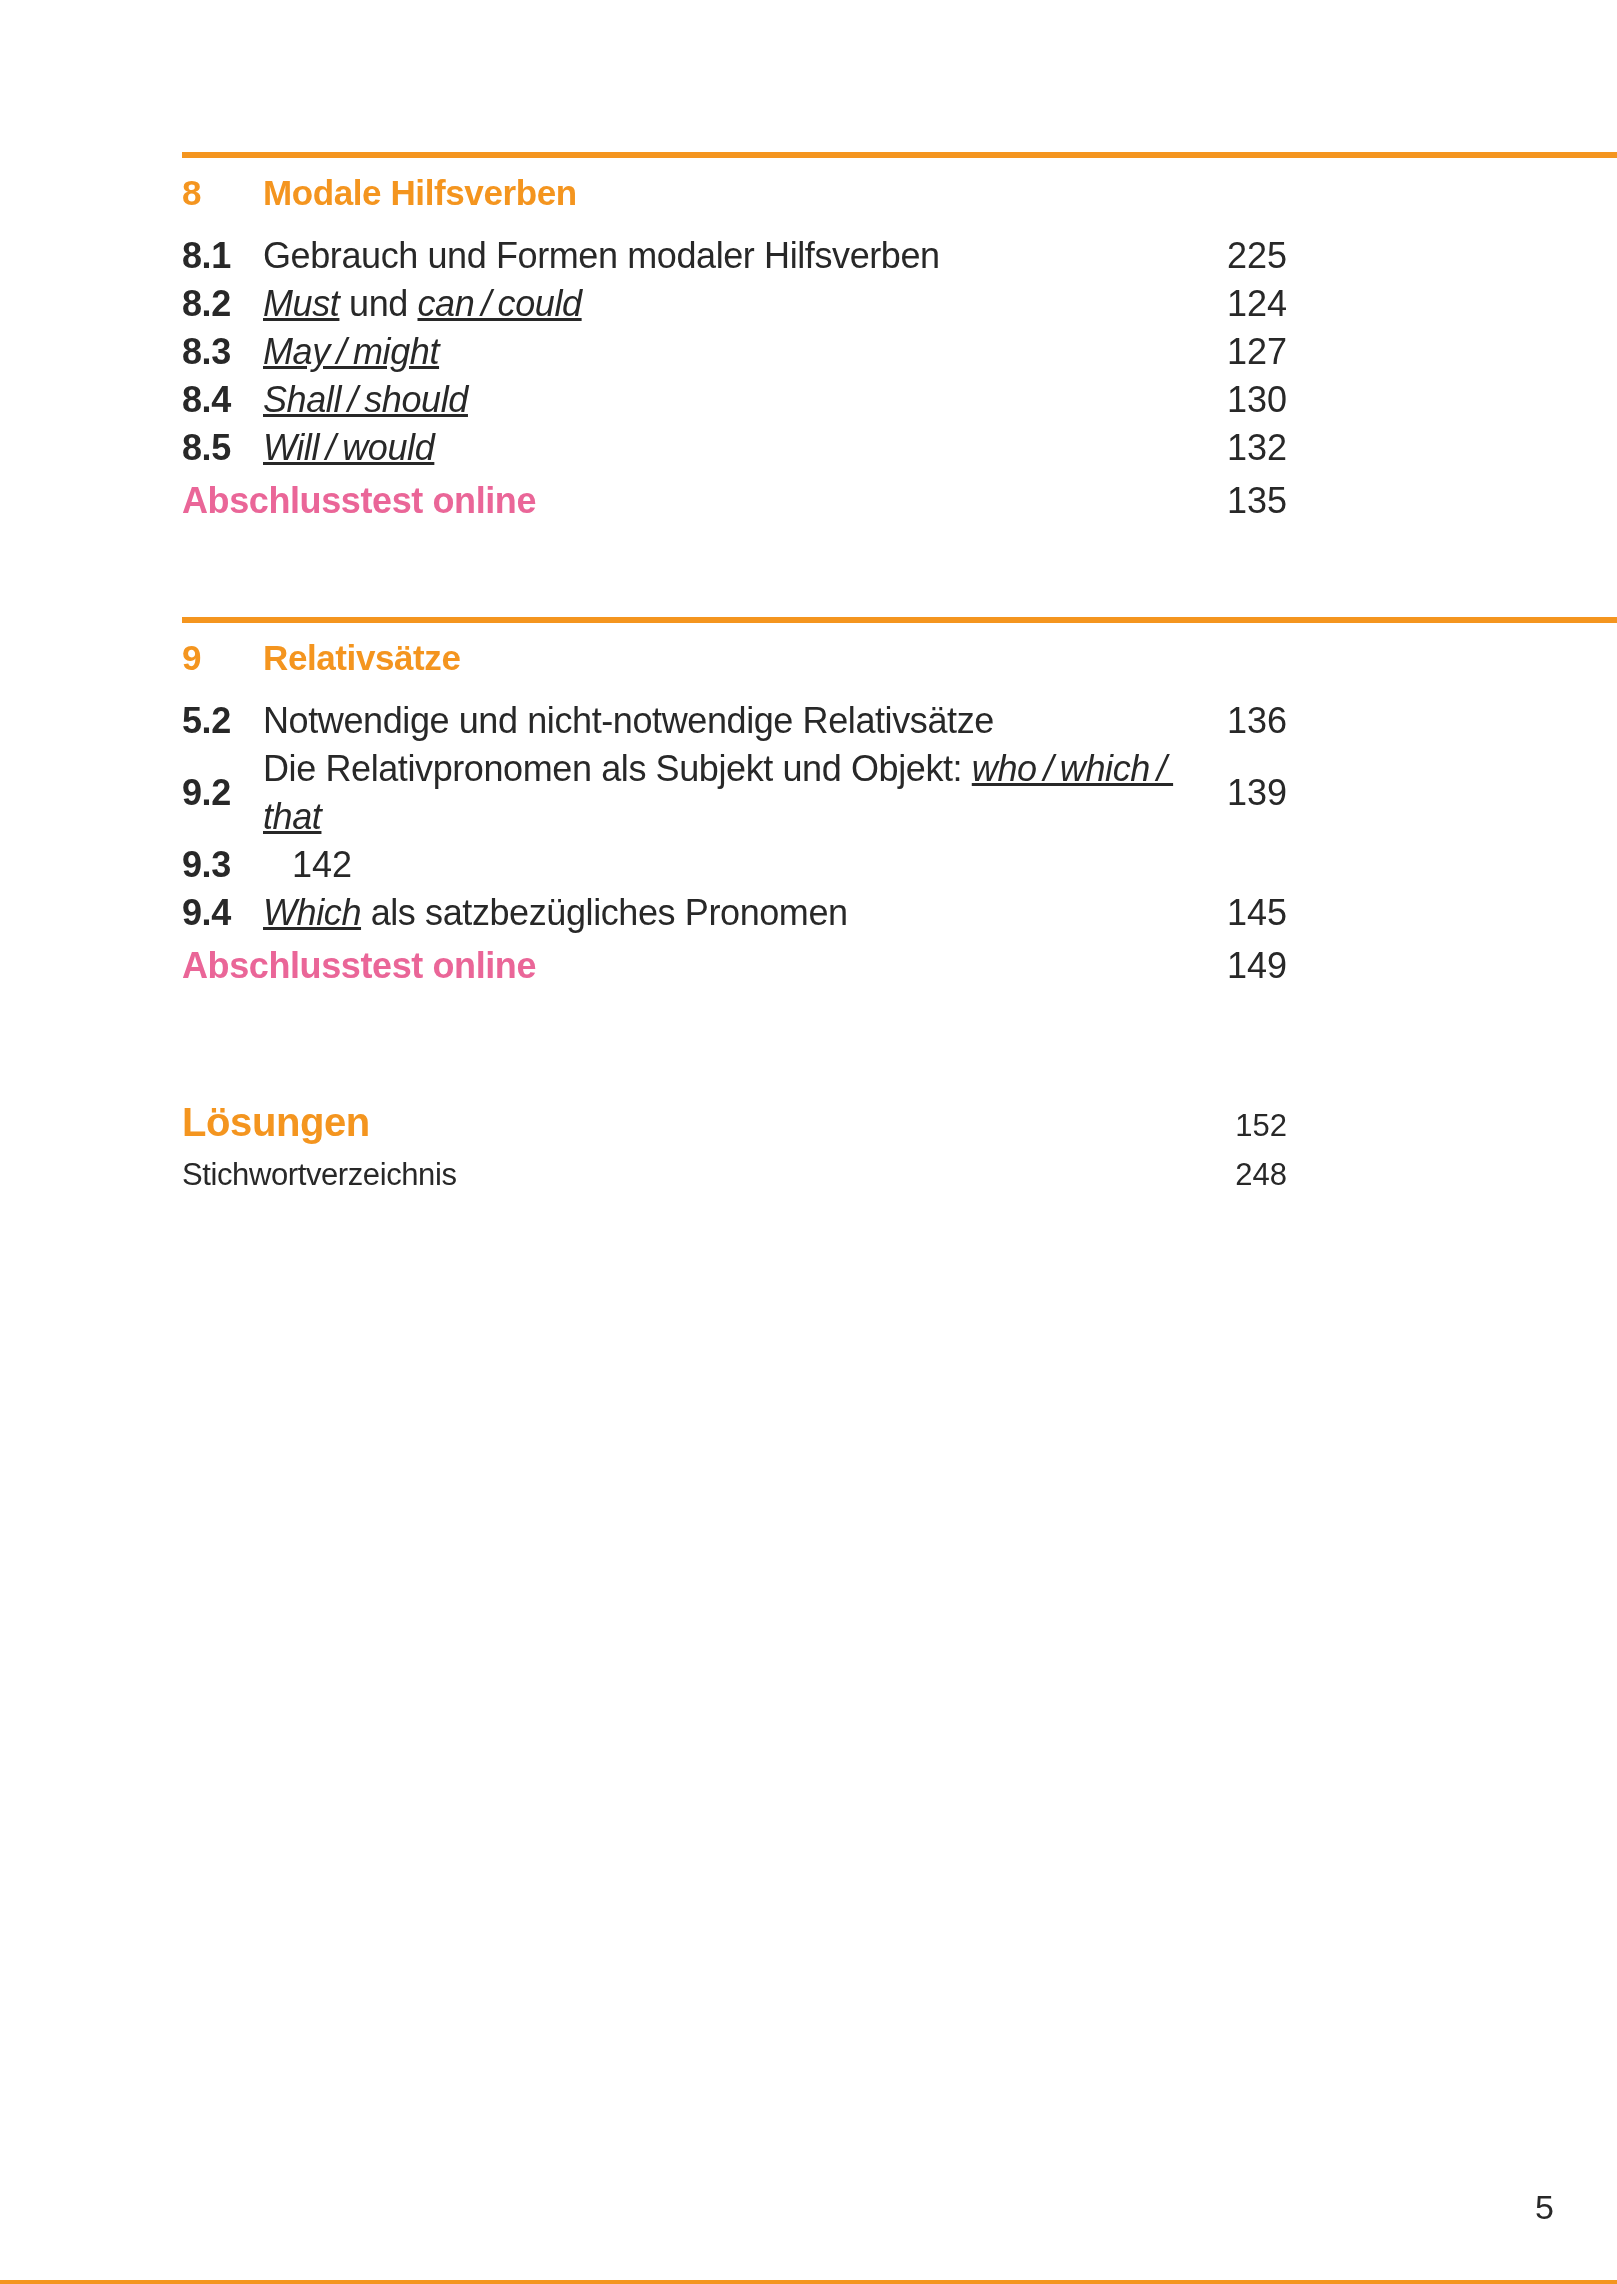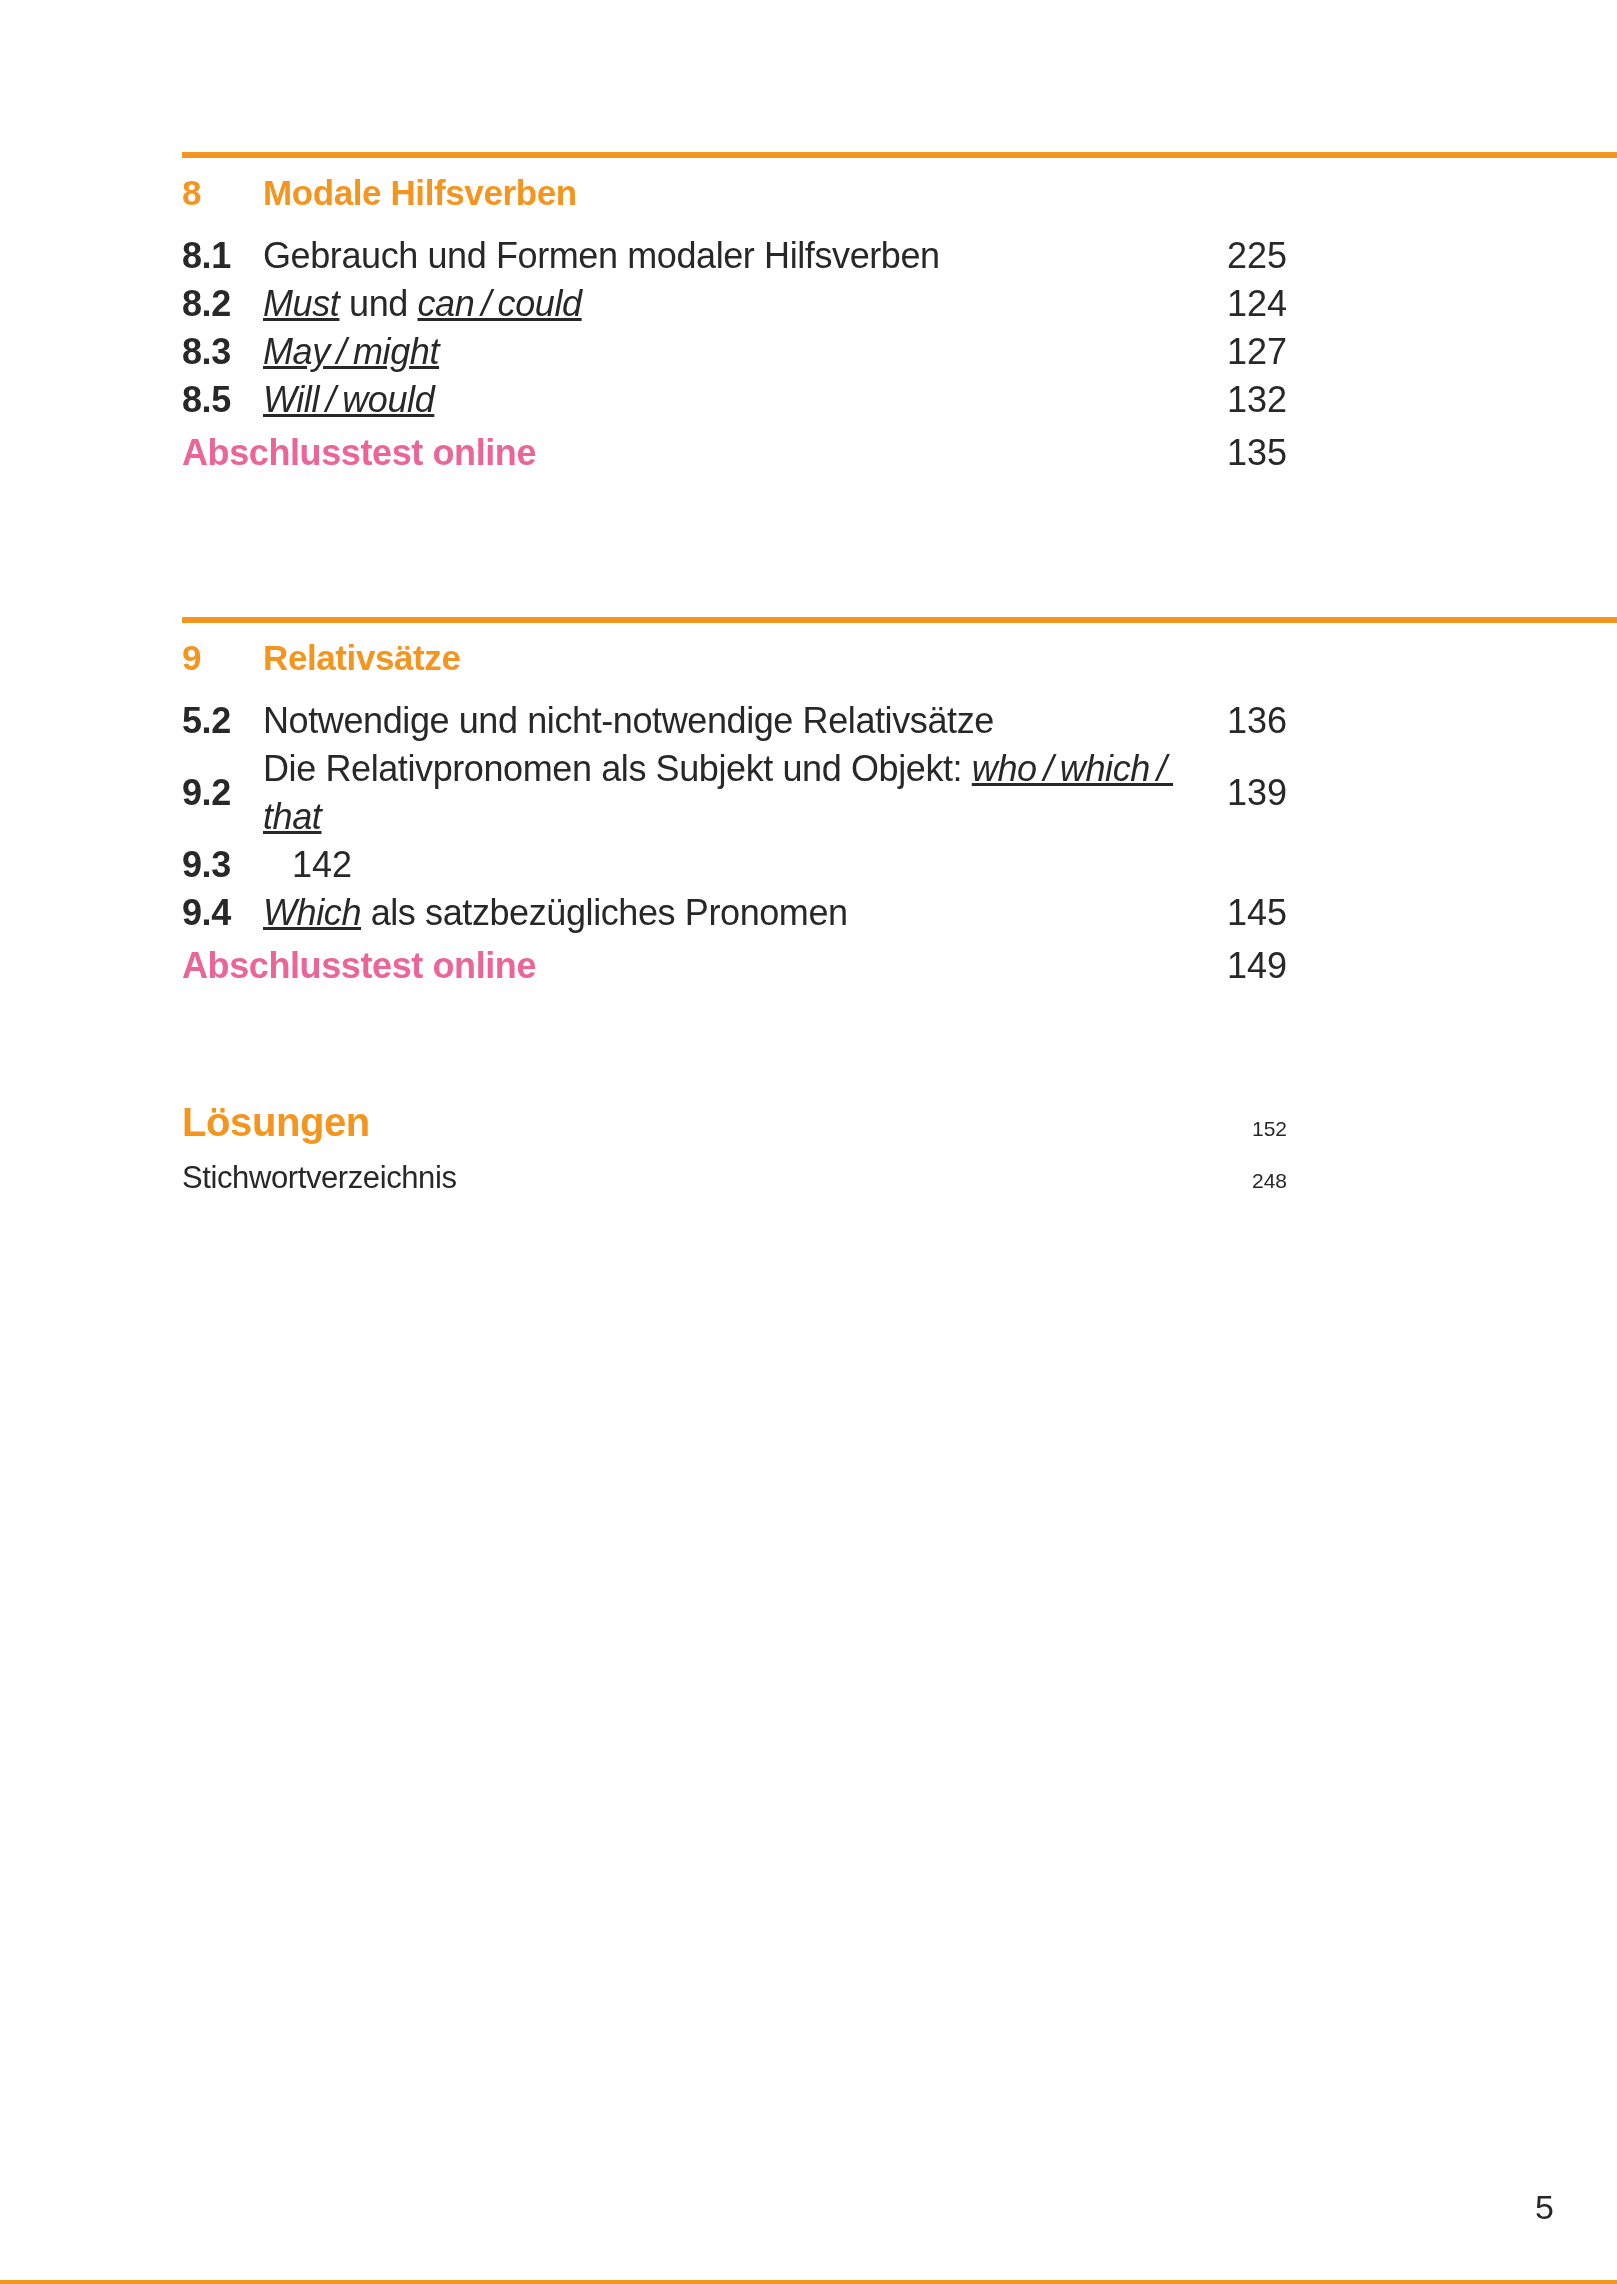--- a/index.html
+++ b/index.html
@@ -69,21 +69,21 @@
     line-height: 50px;
     letter-spacing: -0.4px;
   }
   .closing-entry + .closing-entry { line-height: 48px; }
   .closing-label { flex: 1; }
   .closing-entry.chapter-level .closing-label {
     font-size: 40px;
     font-weight: 700;
     color: var(--orange);
   }
-  .closing-page { flex: 0 0 auto; width: 89px; text-align: right; font-size: 21px; letter-spacing: 0; }
+  .closing-page { flex: 0 0 auto; width: 89px; text-align: right; font-size: 31px; letter-spacing: 0; }
   
   .footer-num {
     position: absolute;
     top: 2185px;
     right: 64px;
     font-size: 34px;
     line-height: 45px;
     color: var(--text);
   }
   .bottom-rule {
@@ -118,20 +118,25 @@
     <span class="row-title"><span class="it">Must</span><span> und </span><span class="it">can / could</span></span>
     <span class="row-page">124</span>
   </div>
 
   <div class="row">
     <span class="row-num">8.3</span>
     <span class="row-title"><span class="it">May / might</span></span>
     <span class="row-page">127</span>
   </div>
 
+  <div class="row">
+    <span class="row-num">8.4</span>
+    <span class="row-title"><span class="it">Shall / should</span></span>
+    <span class="row-page">130</span>
+  </div>
 
   <div class="row">
     <span class="row-num">8.5</span>
     <span class="row-title"><span class="it">Will / would</span></span>
     <span class="row-page">132</span>
   </div>
 
   <div class="row final-test">
     <span class="ft-label">Abschlusstest online</span>
     <span class="row-page">135</span>

